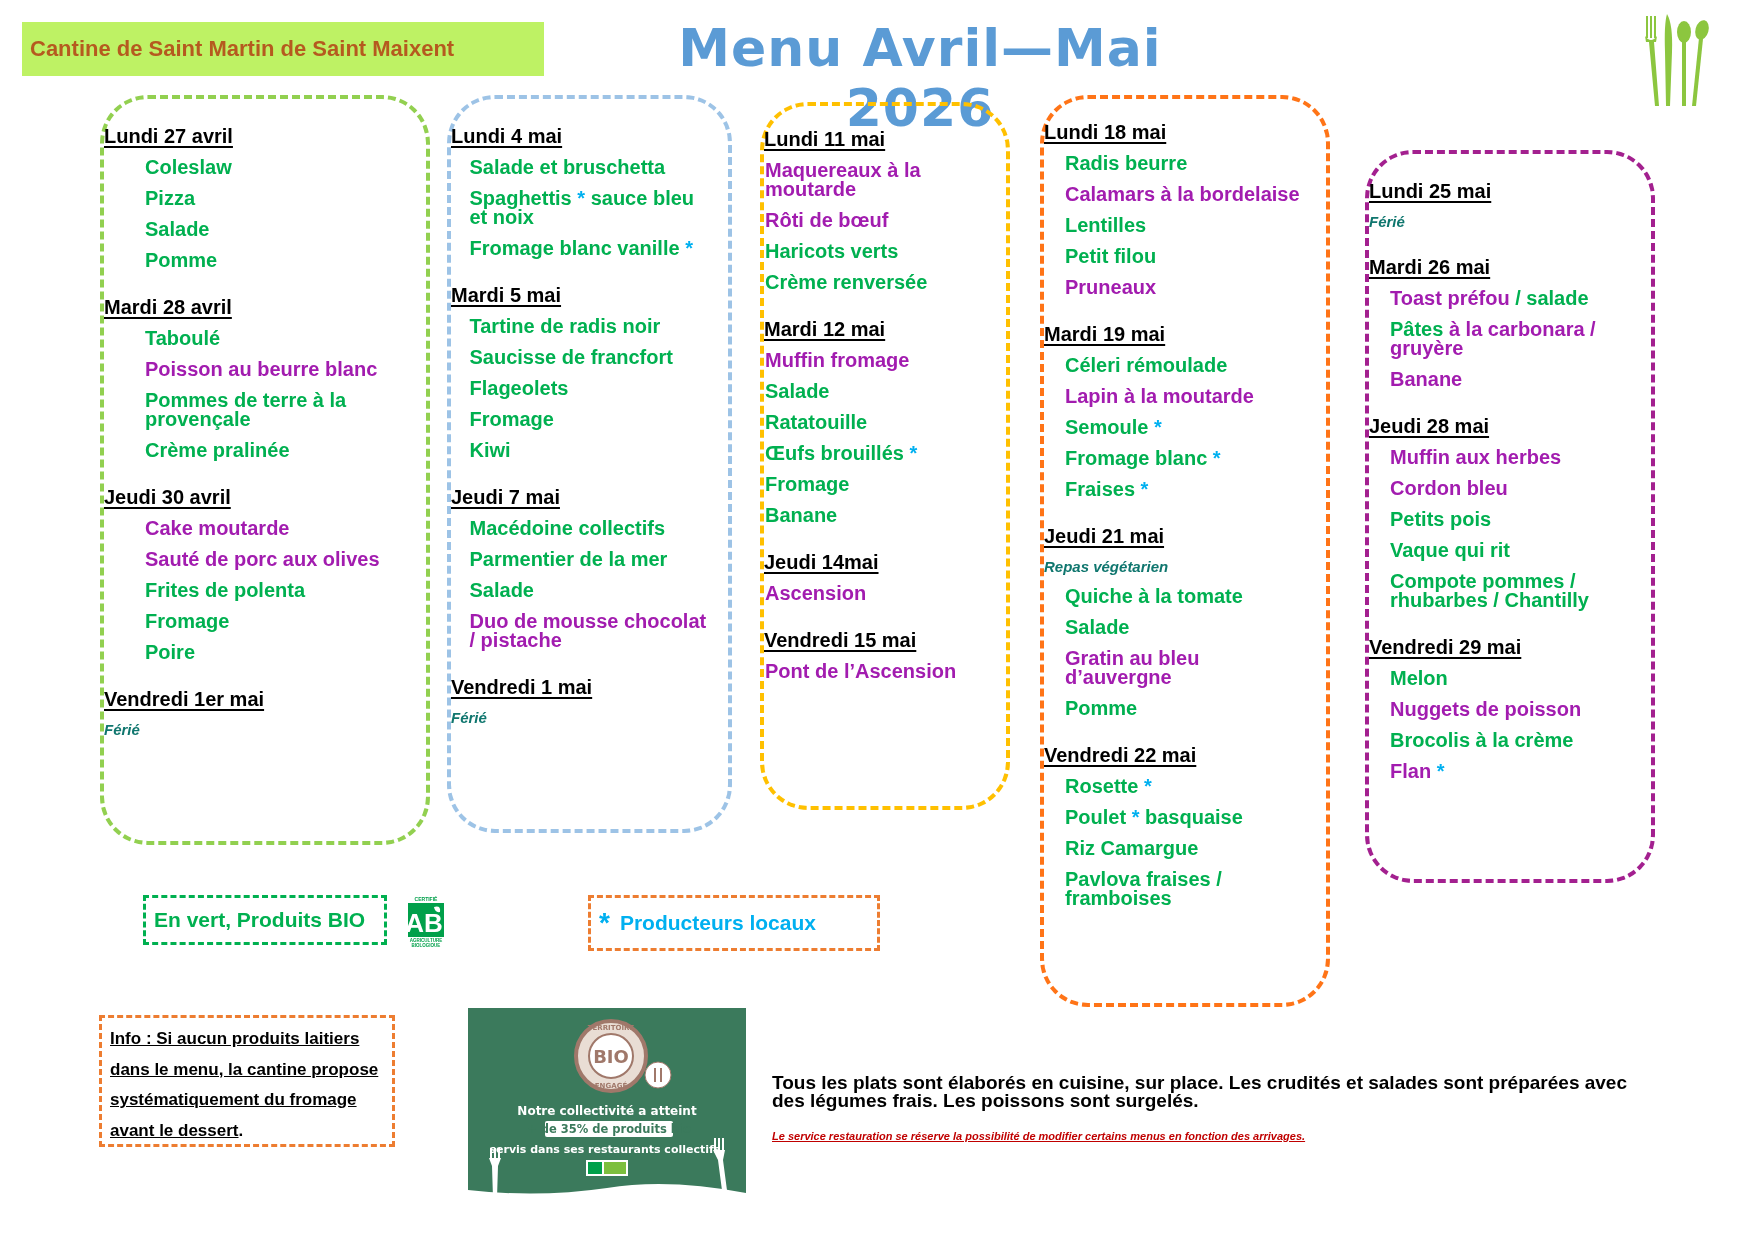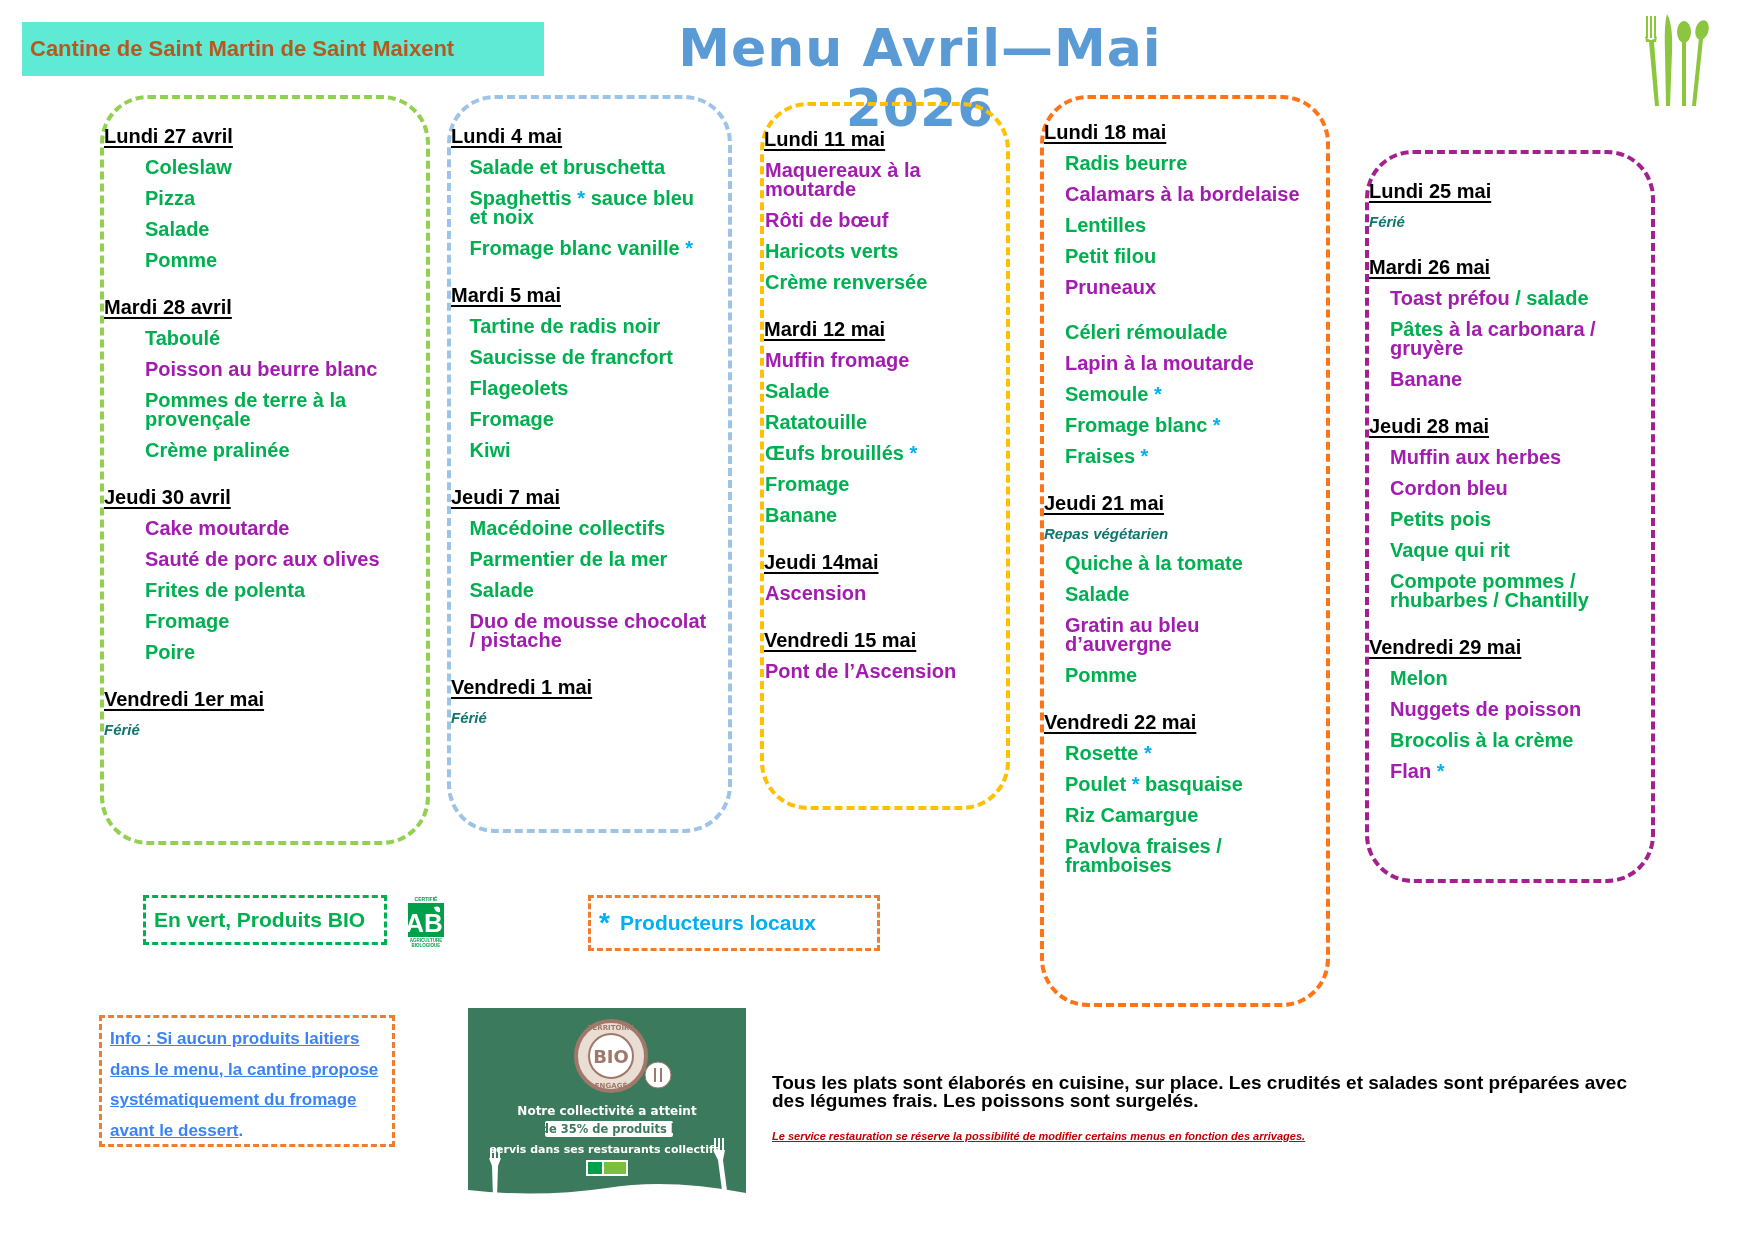--- a/index.html
+++ b/index.html
@@ -2,21 +2,21 @@
 <html><head>
 <meta charset="utf-8">
 <style>
   html, body { margin: 0; padding: 0; }
   body {
     width: 1754px; height: 1240px; background: #ffffff; position: relative; overflow: hidden;
     font-family: "Liberation Sans", "DejaVu Sans", sans-serif;
   }
   .header-badge {
     position: absolute; left: 22px; top: 22px; width: 522px; height: 54px;
-    background: #5eead4; color: #b55a1f; font-weight: bold; font-size: 22px;
+    background: #bef264; color: #b55a1f; font-weight: bold; font-size: 22px;
     display: flex; align-items: center; padding-left: 8px; box-sizing: border-box;
   }
   .page-title {
     position: absolute; left: 600px; top: 18px; width: 640px; text-align: center;
     color: #5b9bd5; font-size: 52px; font-weight: bold; letter-spacing: 1px;
     font-family: "DejaVu Sans", sans-serif;
   }
   .cutlery { position: absolute; left: 1640px; top: 10px; width: 80px; height: 100px; }
 
   .week {
@@ -52,21 +52,21 @@
   }
   .legend-local {
     position: absolute; left: 588px; top: 895px; width: 292px; height: 56px;
     border: 3px dashed #ed7d31; box-sizing: border-box; color: #00b0f0; font-weight: bold;
     font-size: 21px; display: flex; align-items: center; padding-left: 8px; gap: 10px;
   }
   .legend-local .star { font-size: 28px; }
   .info-box {
     position: absolute; left: 99px; top: 1015px; width: 296px; height: 132px;
     border: 3px dashed #ed7d31; box-sizing: border-box; padding: 6px 8px;
-    font-weight: bold; font-size: 17px; line-height: 30.5px; color: #3b82f6;
+    font-weight: bold; font-size: 17px; line-height: 30.5px; color: #000000;
   }
   .info-box .u { text-decoration: underline; }
   .bio-panel {
     position: absolute; left: 468px; top: 1008px; width: 278px; height: 195px;
   }
   .footer-text {
     position: absolute; left: 772px; top: 1074px; width: 880px; font-weight: bold; font-size: 19px;
     line-height: 18px; color: #000;
   }
   .footer-warning {
@@ -182,20 +182,21 @@
 <div class="week w4" id="week-3">
     <div class="day">
       <div><div class="day-title">Lundi 18 mai</div></div>
       <div class="dish"><span class="green">Radis beurre</span></div>
       <div class="dish"><span class="black">Calamars à la bordelaise</span></div>
       <div class="dish"><span class="green">Lentilles</span></div>
       <div class="dish"><span class="green">Petit filou</span></div>
       <div class="dish"><span class="black">Pruneaux</span></div>
     </div>
     <div class="day">
+      <div><div class="day-title">Mardi 19 mai</div></div>
       <div class="dish"><span class="green">Céleri rémoulade</span></div>
       <div class="dish"><span class="black">Lapin à la moutarde</span></div>
       <div class="dish"><span class="green">Semoule </span><span class="star">*</span></div>
       <div class="dish"><span class="green">Fromage blanc </span><span class="star">*</span></div>
       <div class="dish"><span class="green">Fraises </span><span class="star">*</span></div>
     </div>
     <div class="day">
       <div><div class="day-title">Jeudi 21 mai</div></div>
       <div class="note">Repas végétarien</div>
       <div class="dish"><span class="green">Quiche à la tomate</span></div>

